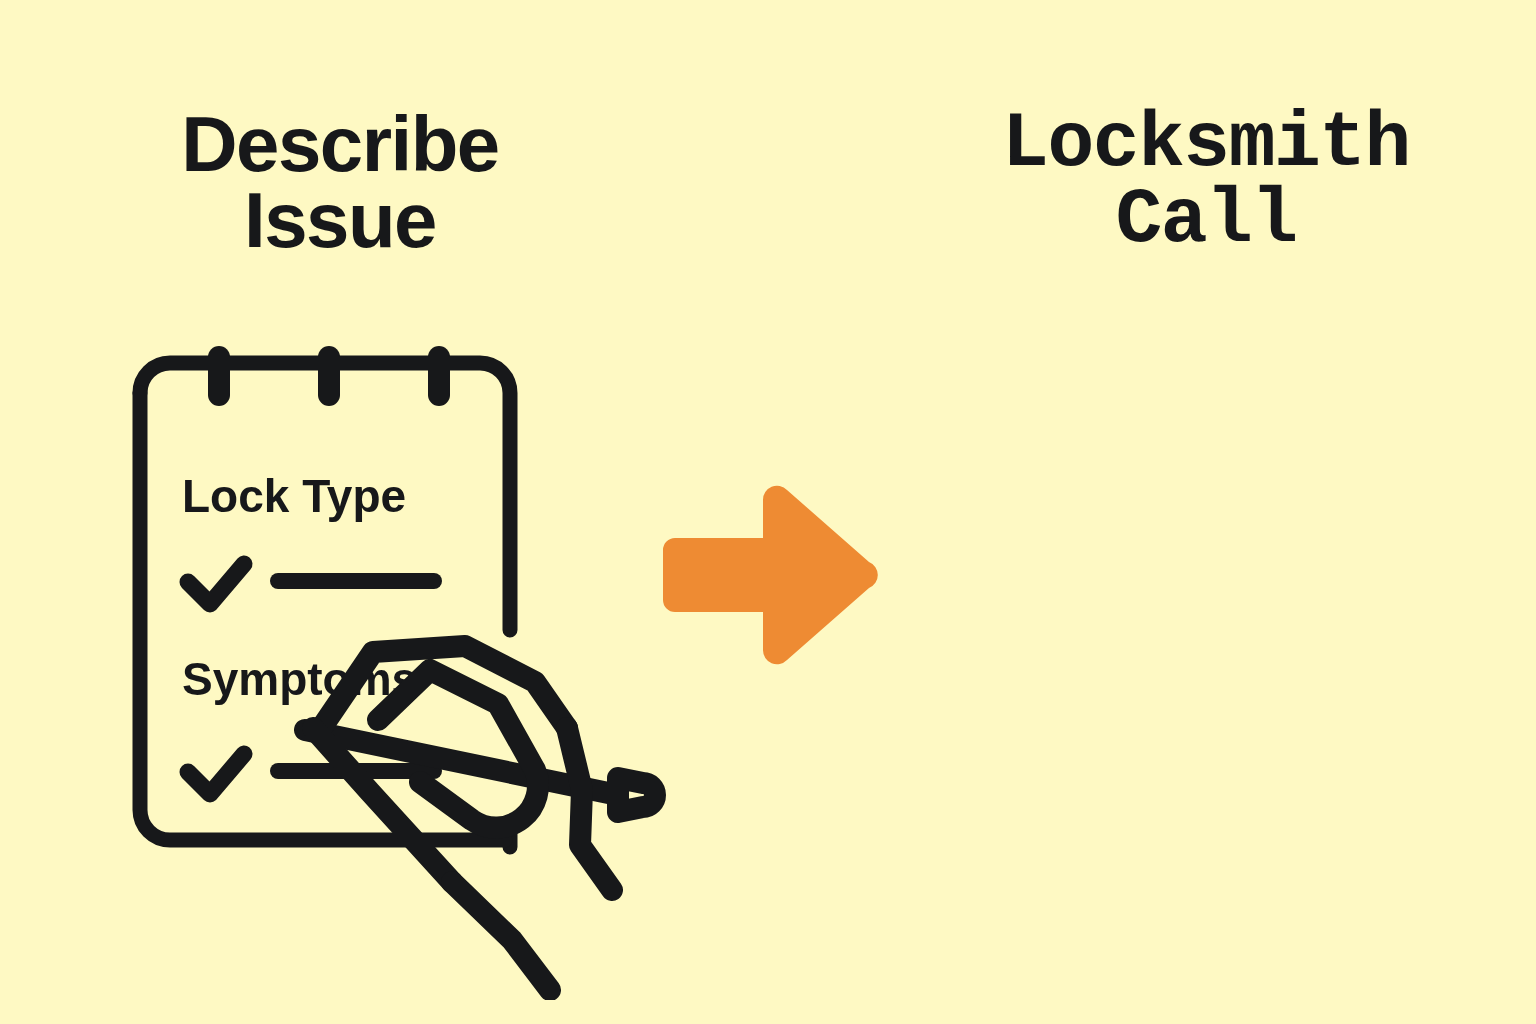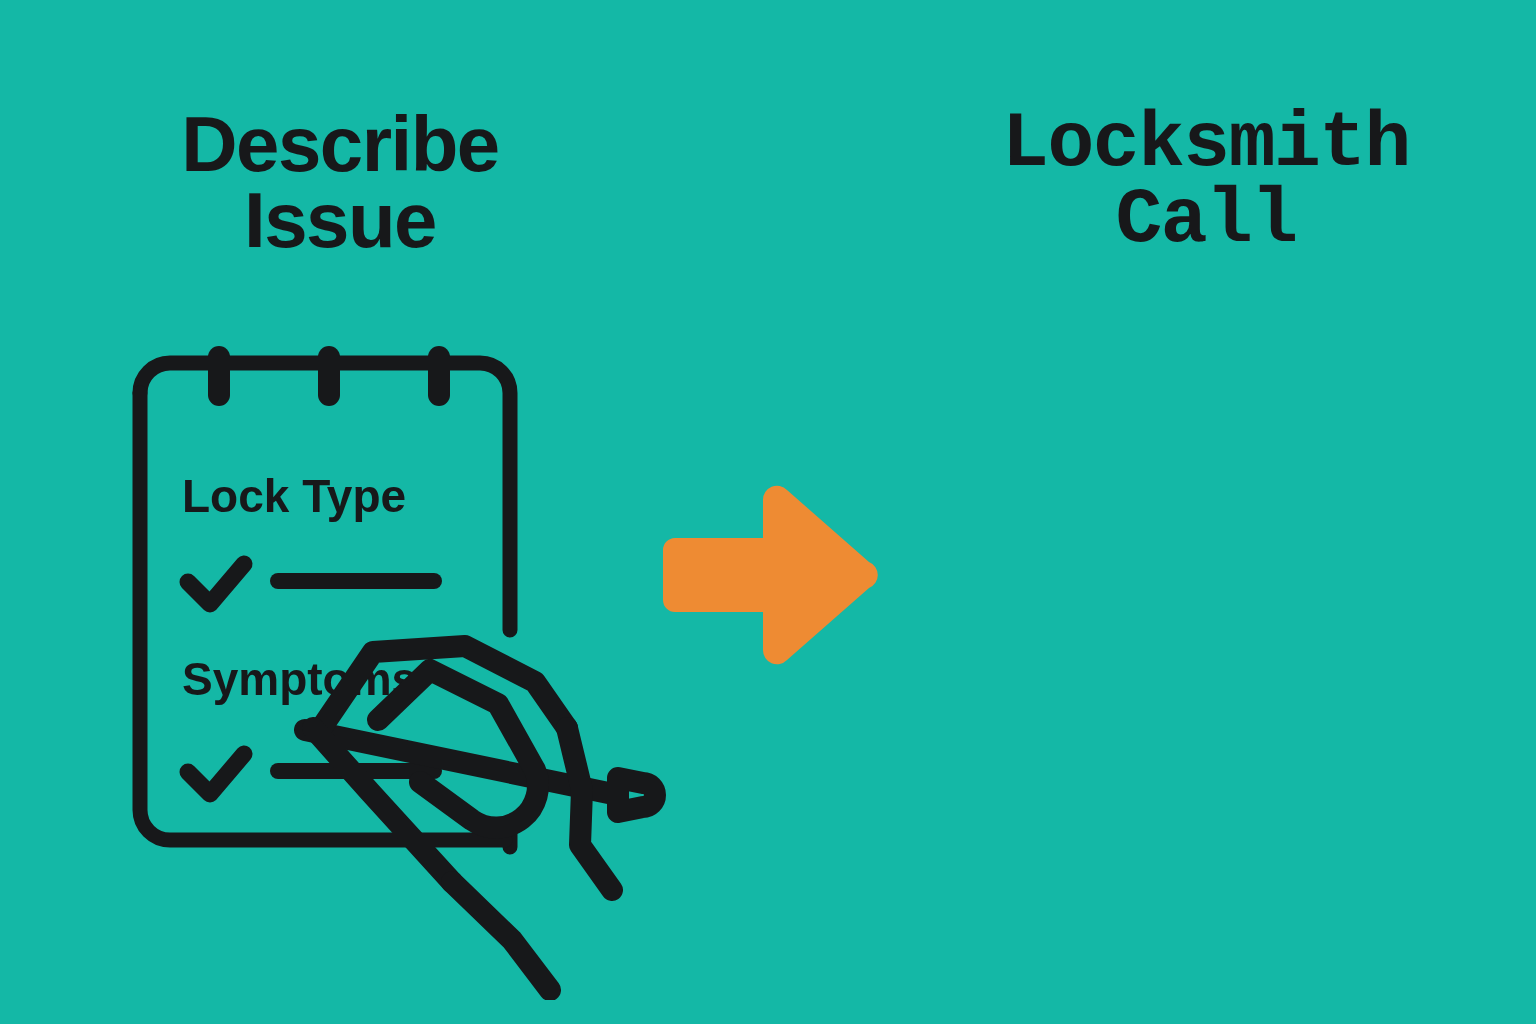--- a/index.html
+++ b/index.html
@@ -11,21 +11,21 @@
     width: 1536px;
     height: 1024px;
     overflow: hidden;
     background: #fcfaf5;
     font-family: "Liberation Sans", sans-serif;
   }
   #stage {
     position: relative;
     width: 1536px;
     height: 1024px;
-    background: #14b8a6;
+    background: #fef9c3;
   }
 
   
   .panel {
     position: absolute;
     top: 0;
     height: 1024px;
   }
   .panel-left  { left: 0;    width: 660px; }
   .panel-right { left: 876px; width: 660px; }

